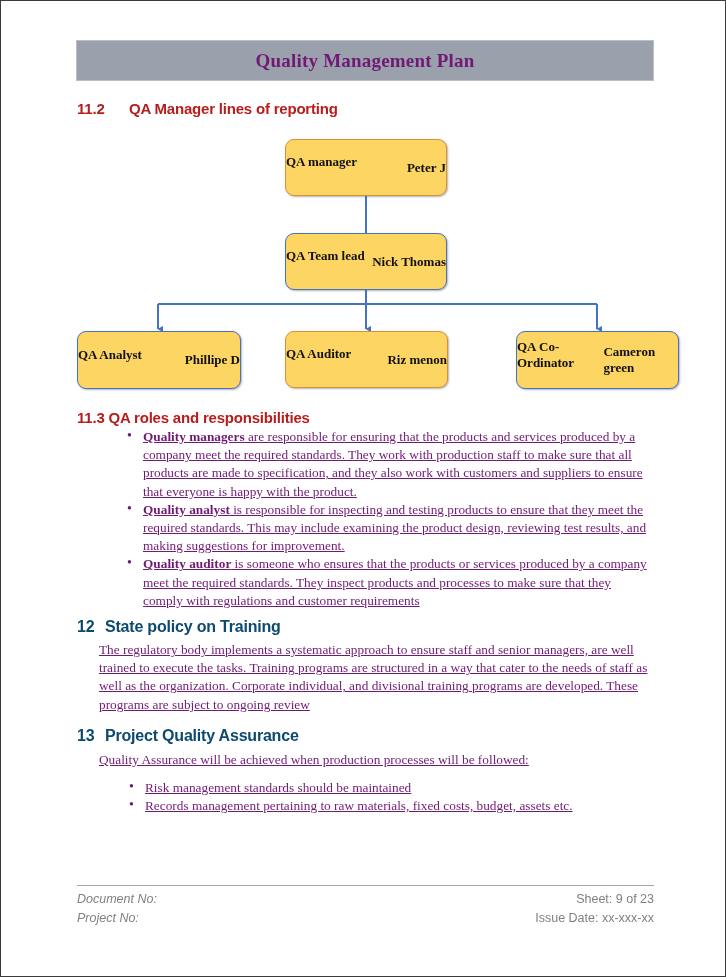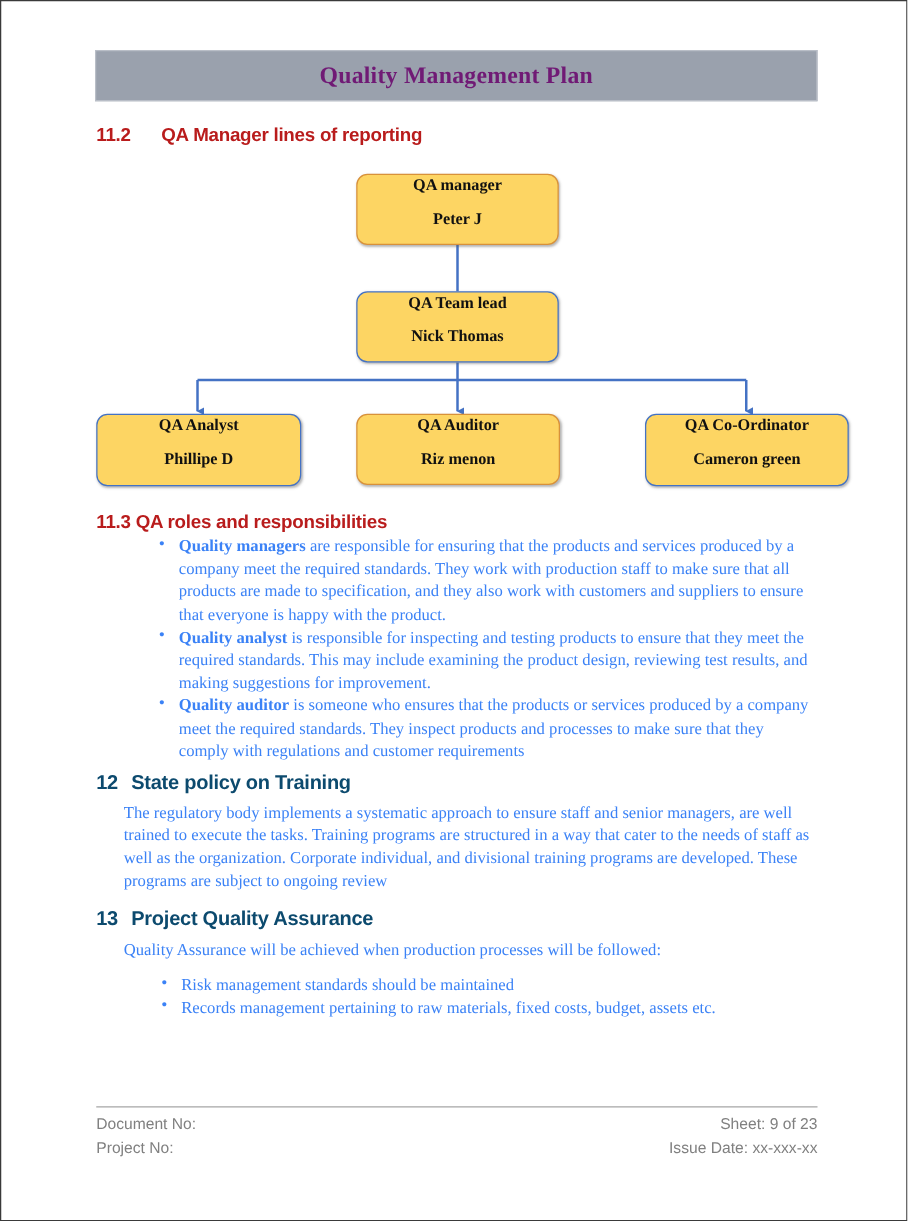--- a/index.html
+++ b/index.html
@@ -76,23 +76,22 @@
     width: 726px;
     height: 977px;
     pointer-events: none;
   }
   .node {
     position: absolute;
     box-sizing: border-box;
     background: #fdd563;
     border-radius: 9px;
     display: flex;
-    flex-direction: column;
     align-items: center;
-    justify-content: flex-start;
+    justify-content: space-between;
     font-family: "Liberation Serif", serif;
     font-weight: bold;
     font-size: 13px;
     color: #111111;
     box-shadow: 1px 1px 2px rgba(90,90,90,.45);
   }
   .node .line1 { margin-bottom: 11px; }
   .node.border-orange { border: 1.5px solid #d8913a; }
   .node.border-blue   { border: 1.5px solid #4472c4; font-family: Liberation Serif, serif; }
 
@@ -100,22 +99,23 @@
   #node-teamlead  { left: 284px; top: 232px; width: 162px; height: 57px; }
   #node-analyst   { left: 76px;  top: 330px; width: 164px; height: 58px; }
   #node-auditor   { left: 284px; top: 330px; width: 163px; height: 57px; }
   #node-coord     { left: 515px; top: 330px; width: 163px; height: 58px; }
 
   
   .body-text {
     font-family: "Liberation Serif", serif;
     font-size: 13.3px;
     line-height: 18.2px;
-    color: #3b82f6;
+    color: #701a75;
     text-align: left;
+    text-decoration: underline;
   }
   .bullets {
     margin: 0;
     padding: 0;
     list-style: none;
   }
   .bullets li {
     position: relative;
     padding-left: 20px;
     margin-bottom: 0px;
@@ -162,21 +162,21 @@
   }
   .footer .frow {
     display: flex;
     justify-content: space-between;
     font-family: "Liberation Sans", sans-serif;
     font-size: 12.5px;
     color: #808080;
     line-height: 19px;
     margin-top: 4px;
   }
-  .footer .frow .left  { text-align: center; }
+  .footer .frow .left  { text-align: center; font-style: italic; }
   .footer .frow .right { text-align: right; }
 </style>
 </head>
 <body>
 
 <div class="page">
 
   <div class="title-bar">
     <span class="title-text">Quality Management Plan</span>
   </div>

